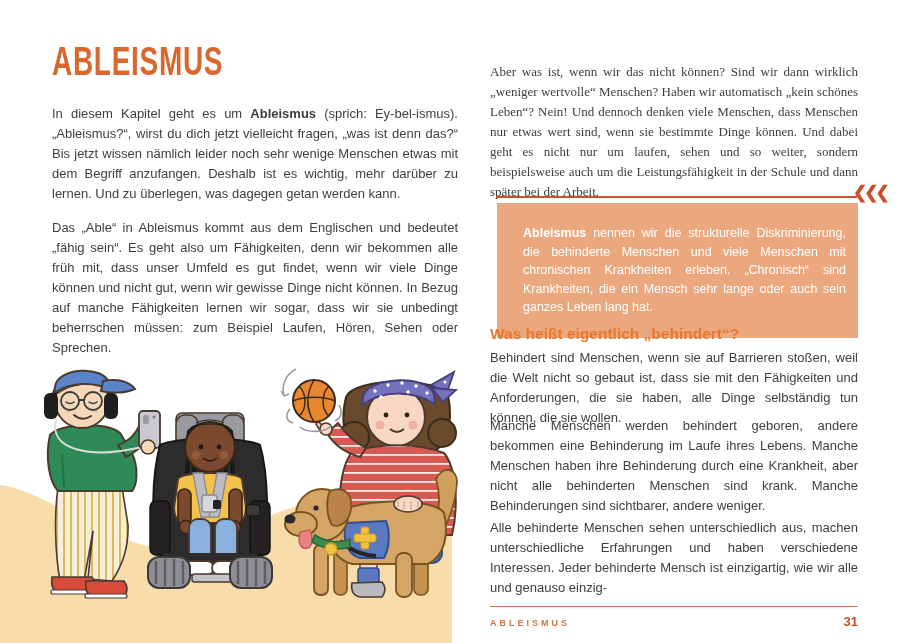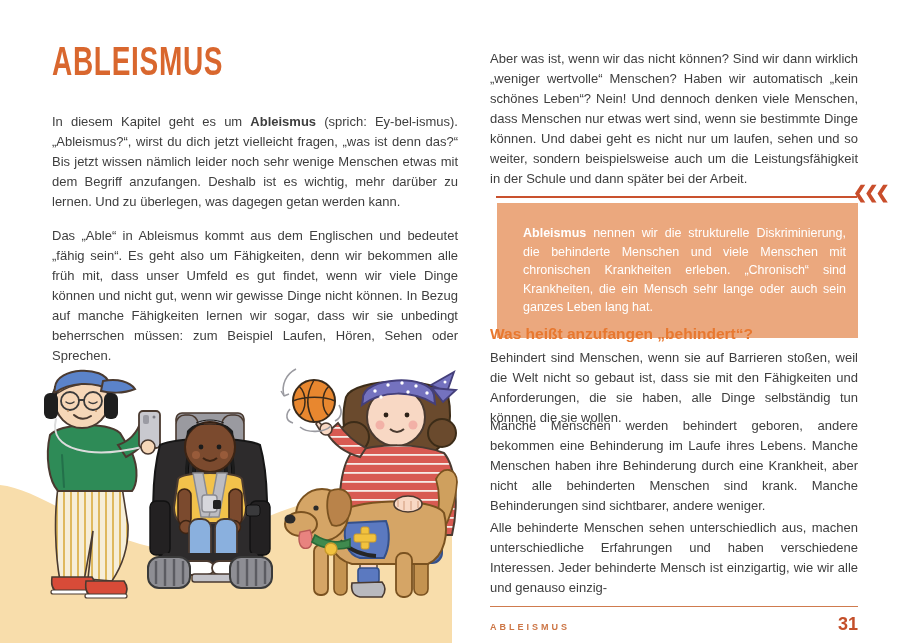--- a/index.html
+++ b/index.html
@@ -7,26 +7,26 @@
     position:relative;width:907px;height:643px;background:#ffffff;overflow:hidden;
     font-family:"Liberation Sans", sans-serif;color:#3e3e3e;
   }
   
   .left-col{position:absolute;left:52px;top:40px;width:406px;}
   .title{
     margin:0;color:#d9672e;font-weight:800;font-size:40px;line-height:40px;
     letter-spacing:1px;transform:scale(0.70,1.02);transform-origin:left top;white-space:nowrap;
   }
   .body-p{font-size:13px;line-height:20px;text-align:justify;margin:0;color:#3e3e3e;}
-  .left-col .p1{margin-top:32px;}
+  .left-col .p1{margin-top:24px;}
   .left-col .p2{margin-top:14px;}
   .illustration{position:absolute;left:0;top:355px;width:460px;height:288px;}
   
   .right-col{position:absolute;left:490px;top:44px;width:368px;height:560px;}
-  .rp1{position:absolute;top:5px;left:0;right:0;}
+  .rp1{position:absolute;top:18px;left:0;right:0;font-family:Liberation Serif, serif;}
   .rule{position:absolute;top:152px;left:6px;right:1px;height:2px;background:#c9512e;}
   .infobox{
     position:absolute;top:159px;left:7px;right:0;background:#eba87e;color:#ffffff;
     padding:21px 12px 21px 26px;font-size:12.5px;line-height:18.5px;text-align:justify;
     box-sizing:border-box;
   }
   .chevrons{
     position:absolute;left:853px;top:184px;color:#c94e2b;font-size:17px;font-weight:bold;
     letter-spacing:-3px;line-height:17px;
   }
@@ -34,21 +34,21 @@
     position:absolute;top:281px;left:0;margin:0;color:#e8782f;font-size:15.5px;font-weight:bold;
   }
   .rp2{position:absolute;top:304px;left:0;right:0;}
   .rp3{position:absolute;top:372px;left:0;right:0;}
   .rp4{position:absolute;top:474px;left:0;right:0;}
   .footer{
     position:absolute;left:490px;top:606px;width:368px;border-top:1.5px solid #cf7b4e;
     padding-top:7px;display:flex;justify-content:space-between;align-items:baseline;
   }
   .footer-label{font-size:9px;font-weight:bold;letter-spacing:3px;color:#cd7646;}
-  .footer-page{font-size:18px;font-weight:bold;color:#c44f2a;}
+  .footer-page{font-size:13px;font-weight:bold;color:#c44f2a;}
   b{font-weight:bold;}
 </style>
 </head>
 <body>
 
 <div class="page">
 
   <div class="left-col">
     <h1 class="title">ABLEISMUS</h1>
     <p class="body-p p1"><span>In diesem Kapitel geht es um </span><b>Ableismus</b><span> (sprich: Ey-bel-ismus). „Ableismus?“, wirst du dich jetzt vielleicht fragen, „was ist denn das?“ Bis jetzt wissen nämlich leider noch sehr wenige Menschen etwas mit dem Begriff anzufangen. Deshalb ist es wichtig, mehr darüber zu lernen. Und zu überlegen, was dagegen getan werden kann.</span></p>
@@ -269,21 +269,21 @@
     <g>
       <ellipse cx="408" cy="149" rx="14" ry="8" fill="#f8d8c4" stroke="#4a3a30" stroke-width="1.6"></ellipse>
       <path d="M398,152 L398,145 M404,155 L404,146 M411,155 L411,146 M418,153 L418,146" stroke="#d9a98c" stroke-width="1.3"></path>
     </g>
   </svg>
 
   <div class="right-col">
     <p class="body-p rp1">Aber was ist, wenn wir das nicht können? Sind wir dann wirklich „weniger wertvolle“ Menschen? Haben wir automatisch „kein schönes Leben“? Nein! Und dennoch denken viele Menschen, dass Menschen nur etwas wert sind, wenn sie bestimmte Dinge können. Und dabei geht es nicht nur um laufen, sehen und so weiter, sondern beispielsweise auch um die Leistungsfähigkeit in der Schule und dann später bei der Arbeit.</p>
     <div class="rule"></div>
     <div class="infobox"><b>Ableismus</b><span> nennen wir die strukturelle Diskriminierung, die behinderte Menschen und viele Menschen mit chronischen Krankheiten erleben. „Chronisch“ sind Krankheiten, die ein Mensch sehr lange oder auch sein ganzes Leben lang hat.</span></div>
-    <h2 class="subheading">Was heißt anzufangen „behindert“?</h2>
+    <h2 class="subheading">Was heißt eigentlich „behindert“?</h2>
     <p class="body-p rp2">Behindert sind Menschen, wenn sie auf Barrieren stoßen, weil die Welt nicht so gebaut ist, dass sie mit den Fähigkeiten und Anforderungen, die sie haben, alle Dinge selbständig tun können, die sie wollen.</p>
     <p class="body-p rp3">Manche Menschen werden behindert geboren, andere bekommen eine Behinderung im Laufe ihres Lebens. Manche Menschen haben ihre Behinderung durch eine Krankheit, aber nicht alle behinderten Menschen sind krank. Manche Behinderungen sind sichtbarer, andere weniger.</p>
     <p class="body-p rp4">Alle behinderte Menschen sehen unterschiedlich aus, machen unterschiedliche Erfahrungen und haben verschiedene Interessen. Jeder behinderte Mensch ist einzigartig, wie wir alle und genauso einzig-</p>
   </div>
 
   <div class="chevrons">❮❮❮</div>
 
   <div class="footer">
     <span class="footer-label">ABLEISMUS</span>
     <span class="footer-page">31</span>

